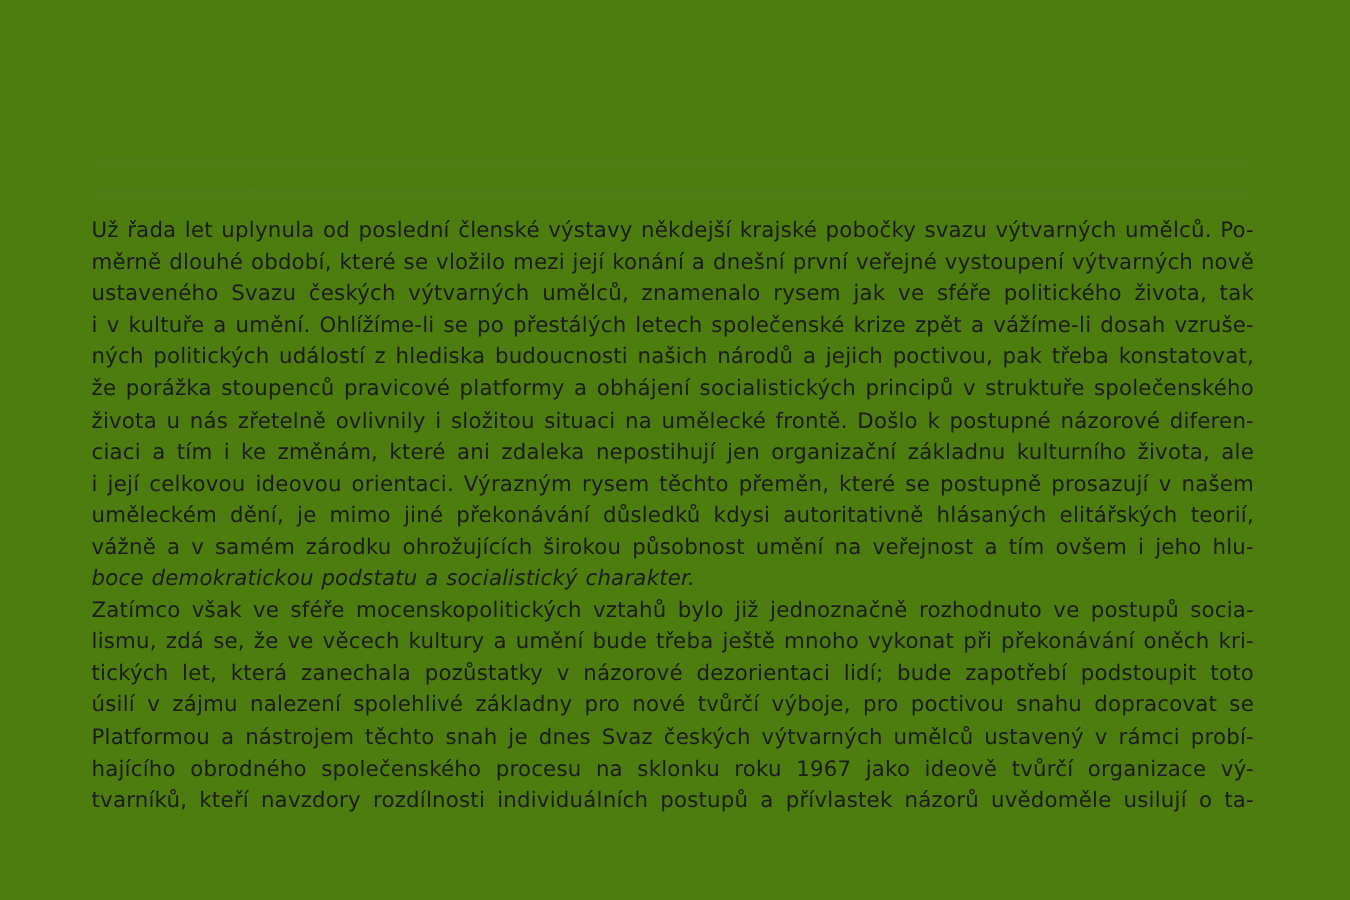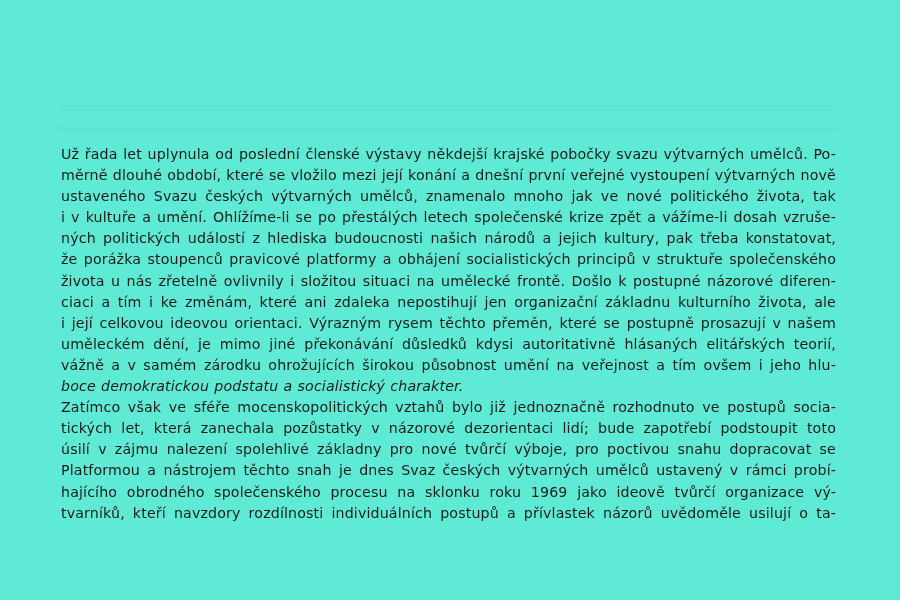--- a/index.html
+++ b/index.html
@@ -7,21 +7,21 @@
     padding: 0;
     width: 900px;
     height: 600px;
     overflow: hidden;
     background: #fbfbfb;
   }
   .page {
     position: relative;
     width: 900px;
     height: 600px;
-    background: #5eead4;
+    background: #4d7c0f;
   }
   .show-through {
     position: absolute;
     left: 60px;
     top: 105px;
     width: 775px;
     height: 30px;
     opacity: 0.05;
     background: repeating-linear-gradient(180deg, #888 0 6px, transparent 6px 21px);
   }
@@ -52,35 +52,36 @@
 </head>
 <body>
 
 <div class="page">
   <div class="show-through"></div>
 
   <div class="text-block">
     <div>
       <span class="line">Už řada let uplynula od poslední členské výstavy někdejší krajské pobočky svazu výtvarných umělců. Po-</span>
       <span class="line">měrně dlouhé období, které se vložilo mezi její konání a dnešní první veřejné vystoupení výtvarných nově</span>
-      <span class="line">ustaveného Svazu českých výtvarných umělců, znamenalo mnoho jak ve nové politického života, tak</span>
+      <span class="line">ustaveného Svazu českých výtvarných umělců, znamenalo rysem jak ve sféře politického života, tak</span>
       <span class="line">i v kultuře a umění. Ohlížíme-li se po přestálých letech společenské krize zpět a vážíme-li dosah vzruše-</span>
-      <span class="line">ných politických událostí z hlediska budoucnosti našich národů a jejich kultury, pak třeba konstatovat,</span>
+      <span class="line">ných politických událostí z hlediska budoucnosti našich národů a jejich poctivou, pak třeba konstatovat,</span>
       <span class="line">že porážka stoupenců pravicové platformy a obhájení socialistických principů v struktuře společenského</span>
       <span class="line">života u nás zřetelně ovlivnily i složitou situaci na umělecké frontě. Došlo k postupné názorové diferen-</span>
       <span class="line">ciaci a tím i ke změnám, které ani zdaleka nepostihují jen organizační základnu kulturního života, ale</span>
       <span class="line">i její celkovou ideovou orientaci. Výrazným rysem těchto přeměn, které se postupně prosazují v našem</span>
       <span class="line">uměleckém dění, je mimo jiné překonávání důsledků kdysi autoritativně hlásaných elitářských teorií,</span>
       <span class="line">vážně a v samém zárodku ohrožujících širokou působnost umění na veřejnost a tím ovšem i jeho hlu-</span>
       <span class="line last">boce demokratickou podstatu a socialistický charakter.</span>
     </div>
     <div>
       <span class="line">Zatímco však ve sféře mocenskopolitických vztahů bylo již jednoznačně rozhodnuto ve postupů socia-</span>
+      <span class="line">lismu, zdá se, že ve věcech kultury a umění bude třeba ještě mnoho vykonat při překonávání oněch kri-</span>
       <span class="line">tických let, která zanechala pozůstatky v názorové dezorientaci lidí; bude zapotřebí podstoupit toto</span>
       <span class="line">úsilí v zájmu nalezení spolehlivé základny pro nové tvůrčí výboje, pro poctivou snahu dopracovat se</span>
     </div>
     <div>
       <span class="line">Platformou a nástrojem těchto snah je dnes Svaz českých výtvarných umělců ustavený v rámci probí-</span>
-      <span class="line">hajícího obrodného společenského procesu na sklonku roku 1969 jako ideově tvůrčí organizace vý-</span>
+      <span class="line">hajícího obrodného společenského procesu na sklonku roku 1967 jako ideově tvůrčí organizace vý-</span>
       <span class="line">tvarníků, kteří navzdory rozdílnosti individuálních postupů a přívlastek názorů uvědoměle usilují o ta-</span>
     </div>
   </div>
 </div>
 
 </body></html>

